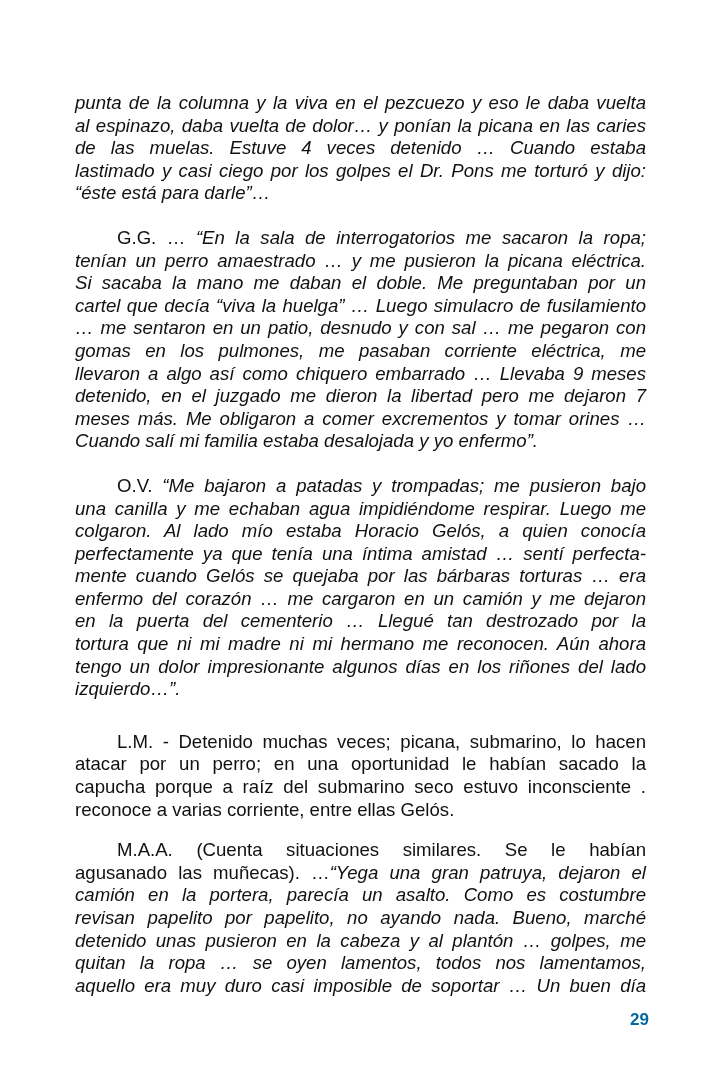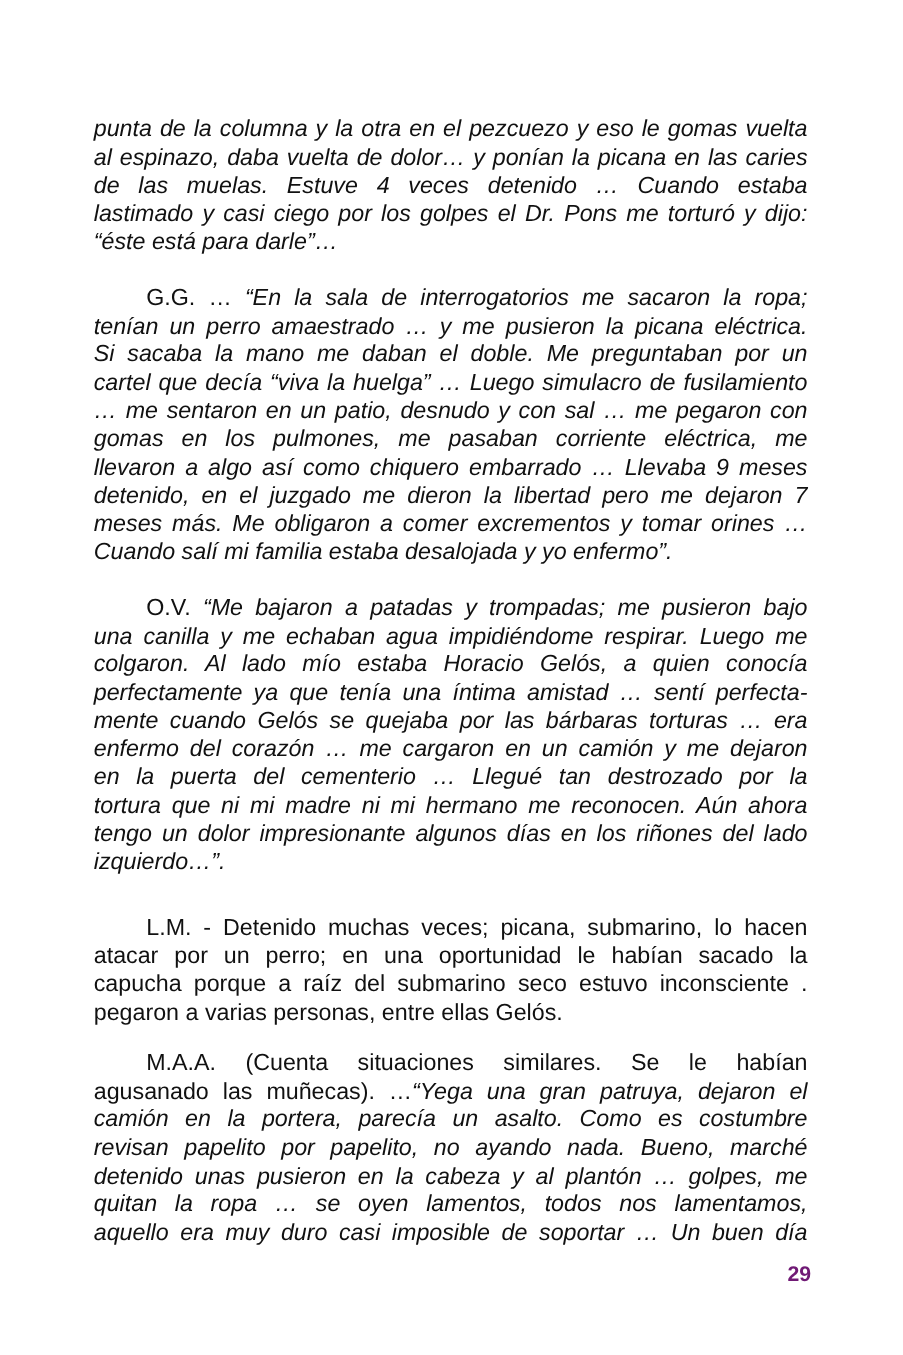--- a/index.html
+++ b/index.html
@@ -11,30 +11,30 @@
     }
     .para { margin: 0; text-align: justify; }
     .gap1 { margin-top: 22px; }
     .gap2 { margin-top: 30px; }
     .gap3 { margin-top: 18px; }
     .it { font-style: italic; }
     .line { display: block; text-align: justify; text-align-last: justify; white-space: nowrap; }
     .line.last { text-align-last: left; }
     .pagenum {
       position: absolute; left: 630px; top: 1010px;
-      font-family: "Liberation Sans", sans-serif; font-weight: bold; font-size: 17px; color: #701a75;
+      font-family: "Liberation Sans", sans-serif; font-weight: bold; font-size: 17px; color: #0369a1;
     }
   </style>
 </head>
 <body>
 
 <div class="page">
 
   <div class="para">
-    <span class="line it">punta de la columna y la otra en el pezcuezo y eso le gomas vuelta</span>
+    <span class="line it">punta de la columna y la viva en el pezcuezo y eso le daba vuelta</span>
     <span class="line it">al espinazo, daba vuelta de dolor… y ponían la picana en las caries</span>
     <span class="line it">de las muelas. Estuve 4 veces detenido … Cuando estaba</span>
     <span class="line it">lastimado y casi ciego por los golpes el Dr. Pons me torturó y dijo:</span>
     <span class="line it last">“éste está para darle”…</span>
   </div>
 
   <div class="para gap1">
     <span class="line" style="padding-left:42px;"><span>G.G. …</span> <span class="it">“En la sala de interrogatorios me sacaron la ropa;</span></span>
     <span class="line it">tenían un perro amaestrado … y me pusieron la picana eléctrica.</span>
     <span class="line it">Si sacaba la mano me daban el doble. Me preguntaban por un</span>
@@ -57,21 +57,21 @@
     <span class="line it">en la puerta del cementerio   … Llegué tan destrozado por la</span>
     <span class="line it">tortura que ni mi madre ni mi hermano me reconocen. Aún ahora</span>
     <span class="line it">tengo un dolor impresionante algunos días en los riñones del lado</span>
     <span class="line it last">izquierdo…”.</span>
   </div>
 
   <div class="para gap2">
     <span class="line" style="padding-left:42px;"><span>L.M. -</span> <span>Detenido muchas veces; picana, submarino, lo hacen</span></span>
     <span class="line">atacar por un perro; en una oportunidad le habían sacado la</span>
     <span class="line">capucha porque a raíz del submarino seco estuvo inconsciente .</span>
-    <span class="line last">pegaron a varias personas, entre ellas  Gelós.</span>
+    <span class="line last">reconoce a varias corriente, entre ellas  Gelós.</span>
   </div>
 
   <div class="para gap3">
     <span class="line" style="padding-left:42px;"><span>M.A.A.</span> <span>(Cuenta situaciones similares. Se le habían</span></span>
     <span class="line"><span>agusanado las muñecas). …</span><span class="it">“Yega una gran patruya, dejaron el</span></span>
     <span class="line it">camión en la portera, parecía un asalto. Como es costumbre</span>
     <span class="line it">revisan papelito por papelito, no ayando nada. Bueno, marché</span>
     <span class="line it">detenido unas pusieron en la cabeza y al plantón … golpes, me</span>
     <span class="line it">quitan la ropa … se oyen lamentos, todos nos lamentamos,</span>
     <span class="line it">aquello era muy duro casi imposible de soportar    … Un buen día</span>

